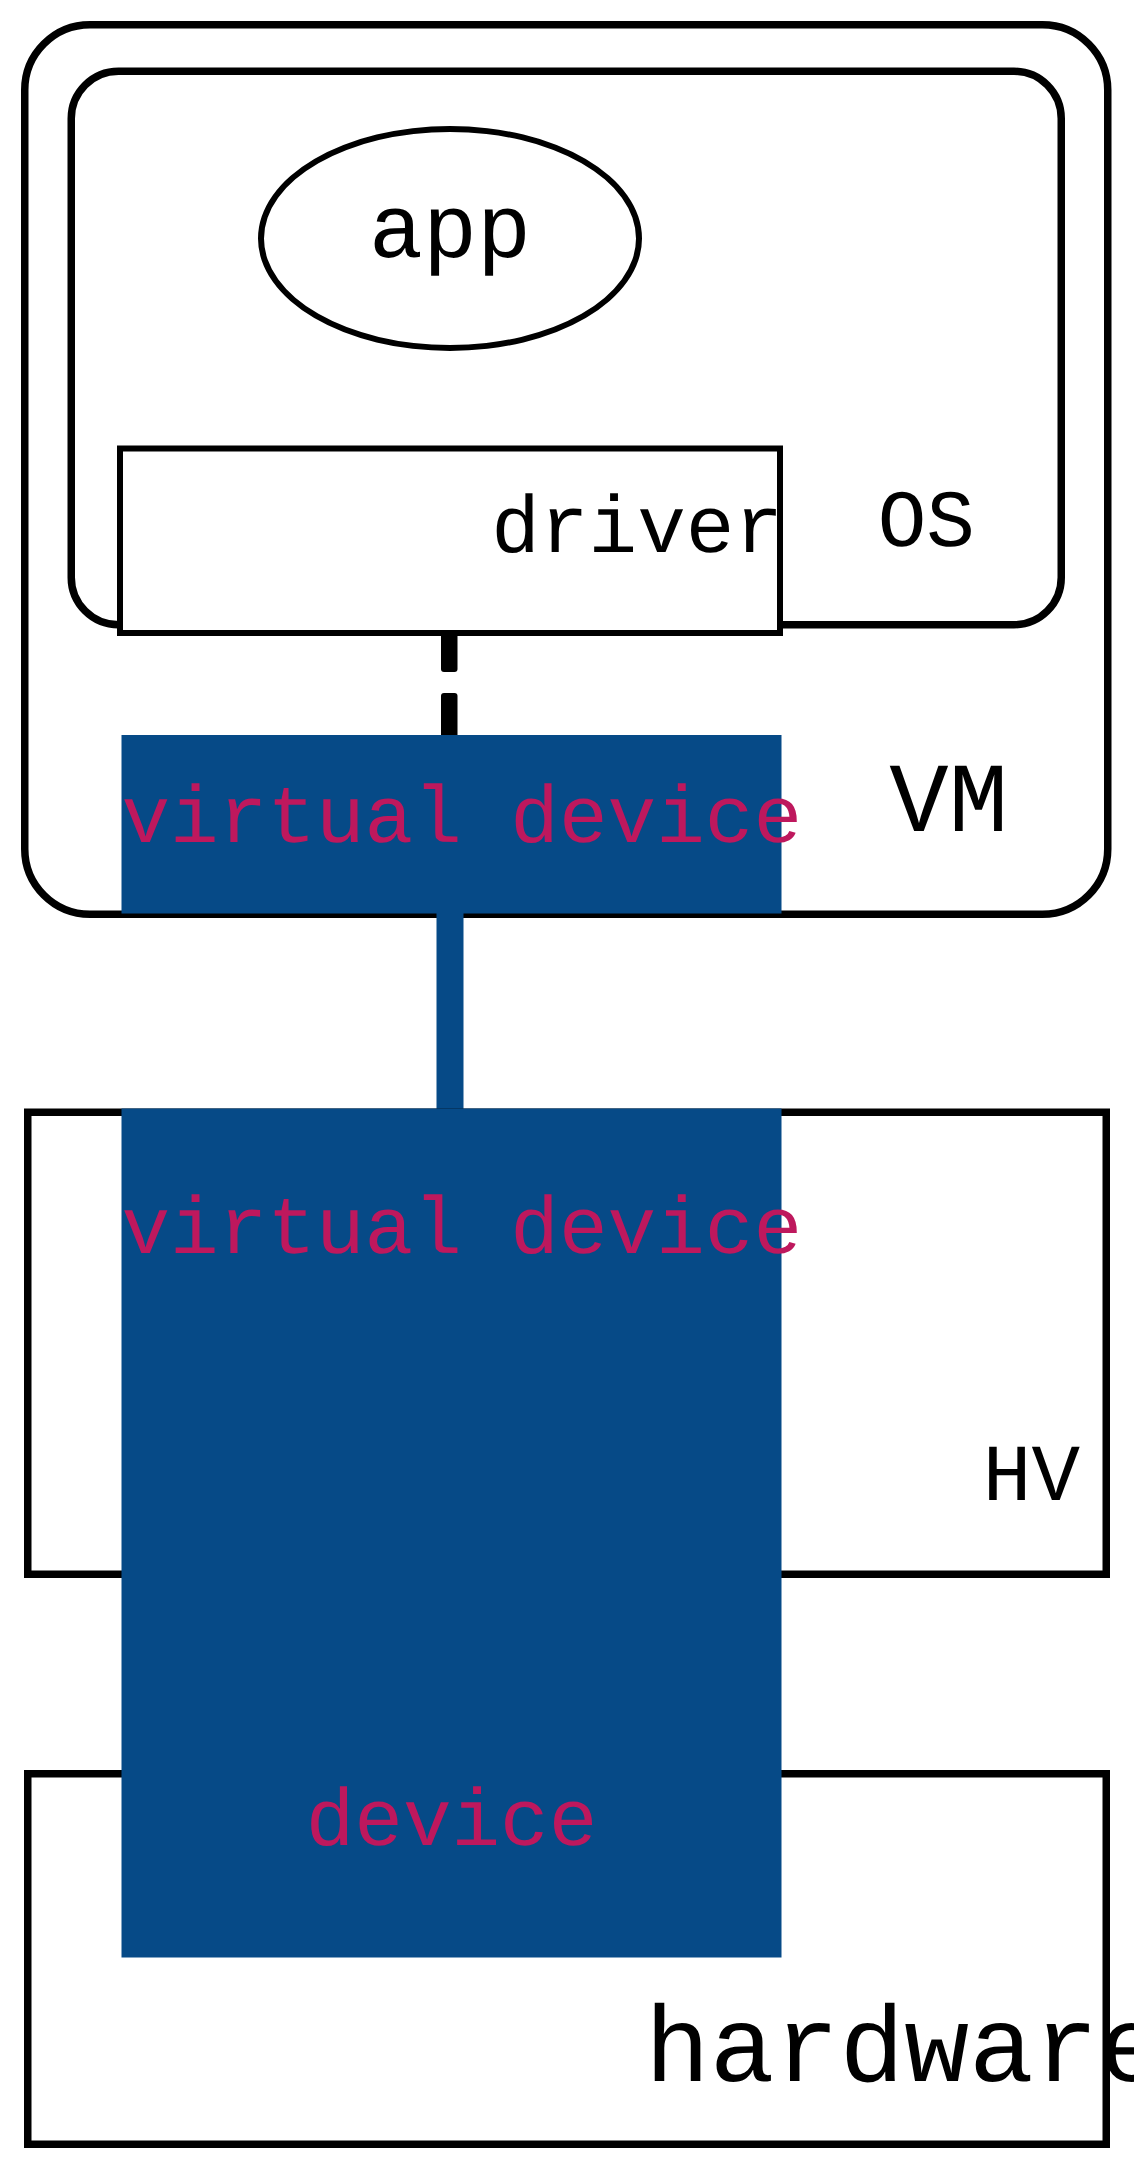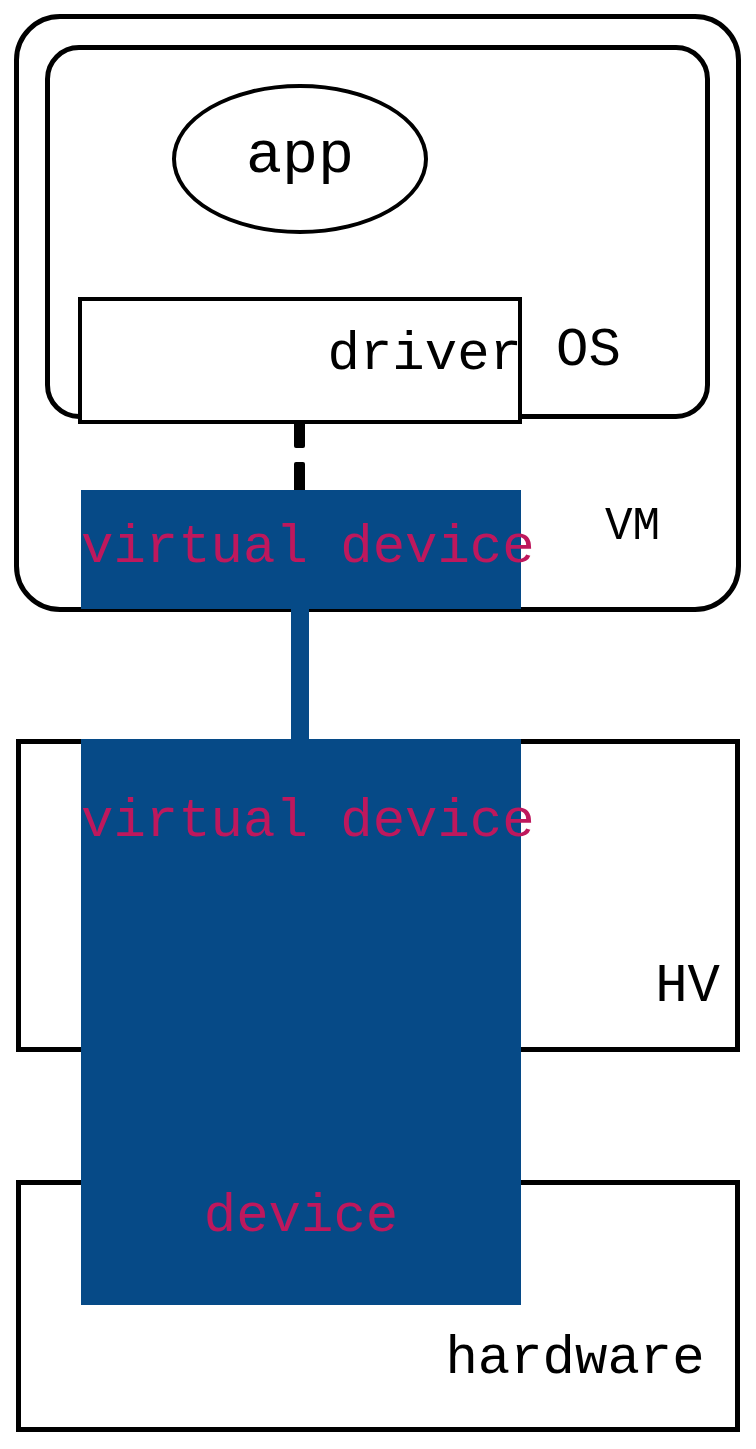--- a/index.html
+++ b/index.html
@@ -118,36 +118,36 @@
     text-align: center;
     font-size: 60px;
   }
   .lbl-driver {
     left: 78px; top: 328px;
     width: 444px;
     text-align: right;
     font-size: 54px;
   }
   .lbl-os {
-    left: 496px; top: 324px;
+    left: 525px; top: 324px;
     width: 185px;
     text-align: center;
     font-size: 54px;
   }
   .lbl-vdev-vm {
     left: 81px; top: 521px;
     width: 440px;
     text-align: center;
     font-size: 54px;
   }
   .lbl-vm {
     left: 524px; top: 504px;
     width: 217px;
     text-align: center;
-    font-size: 46px;
+    font-size: 66px;
   }
   .lbl-vdev-hv {
     left: 81px; top: 795px;
     width: 440px;
     text-align: center;
     font-size: 54px;
   }
   .lbl-hv {
     left: 600px; top: 960px;
     width: 120px;
@@ -157,21 +157,21 @@
   .lbl-device {
     left: 81px; top: 1190px;
     width: 440px;
     text-align: center;
     font-size: 54px;
   }
   .lbl-hardware {
     left: 430px; top: 1332px;
     width: 290px;
     text-align: center;
-    font-size: 54px;
+    font-size: 72px;
   }
 </style>
 </head>
 <body>
 
 <div id="diagram-root">
 
   <div class="abs vm-box"></div>
 
   <div class="abs os-box"></div>

